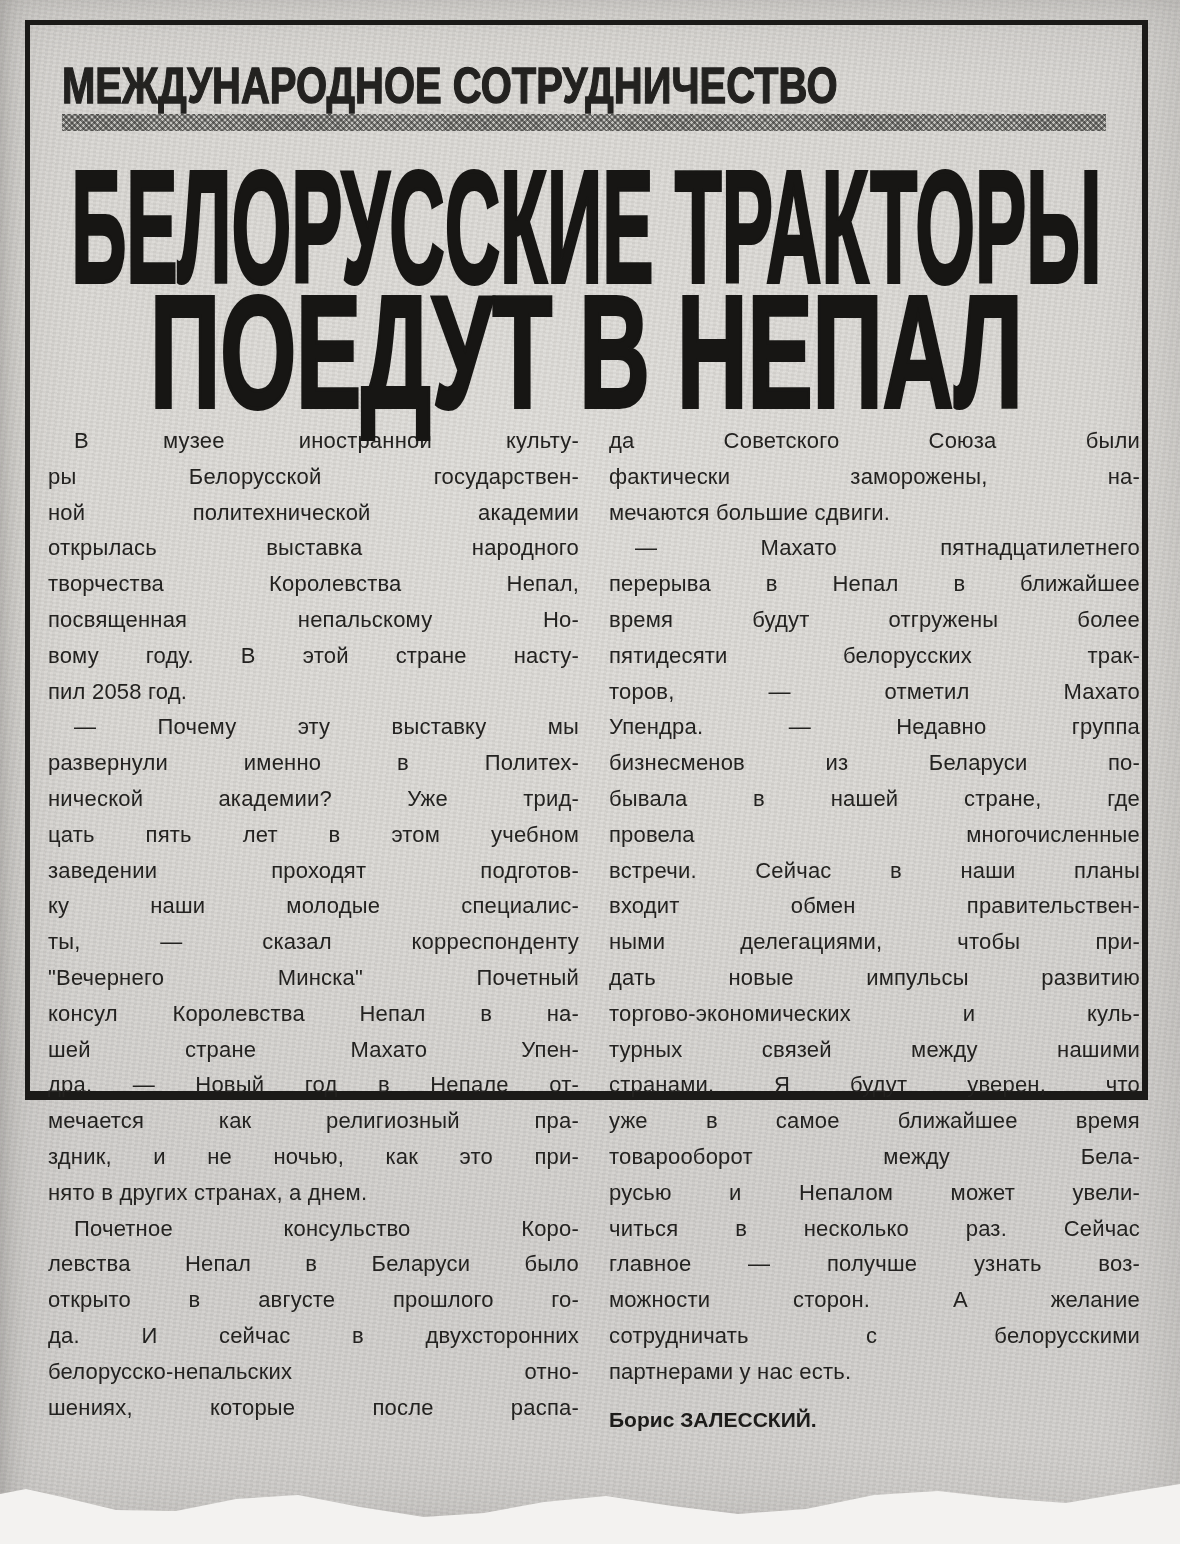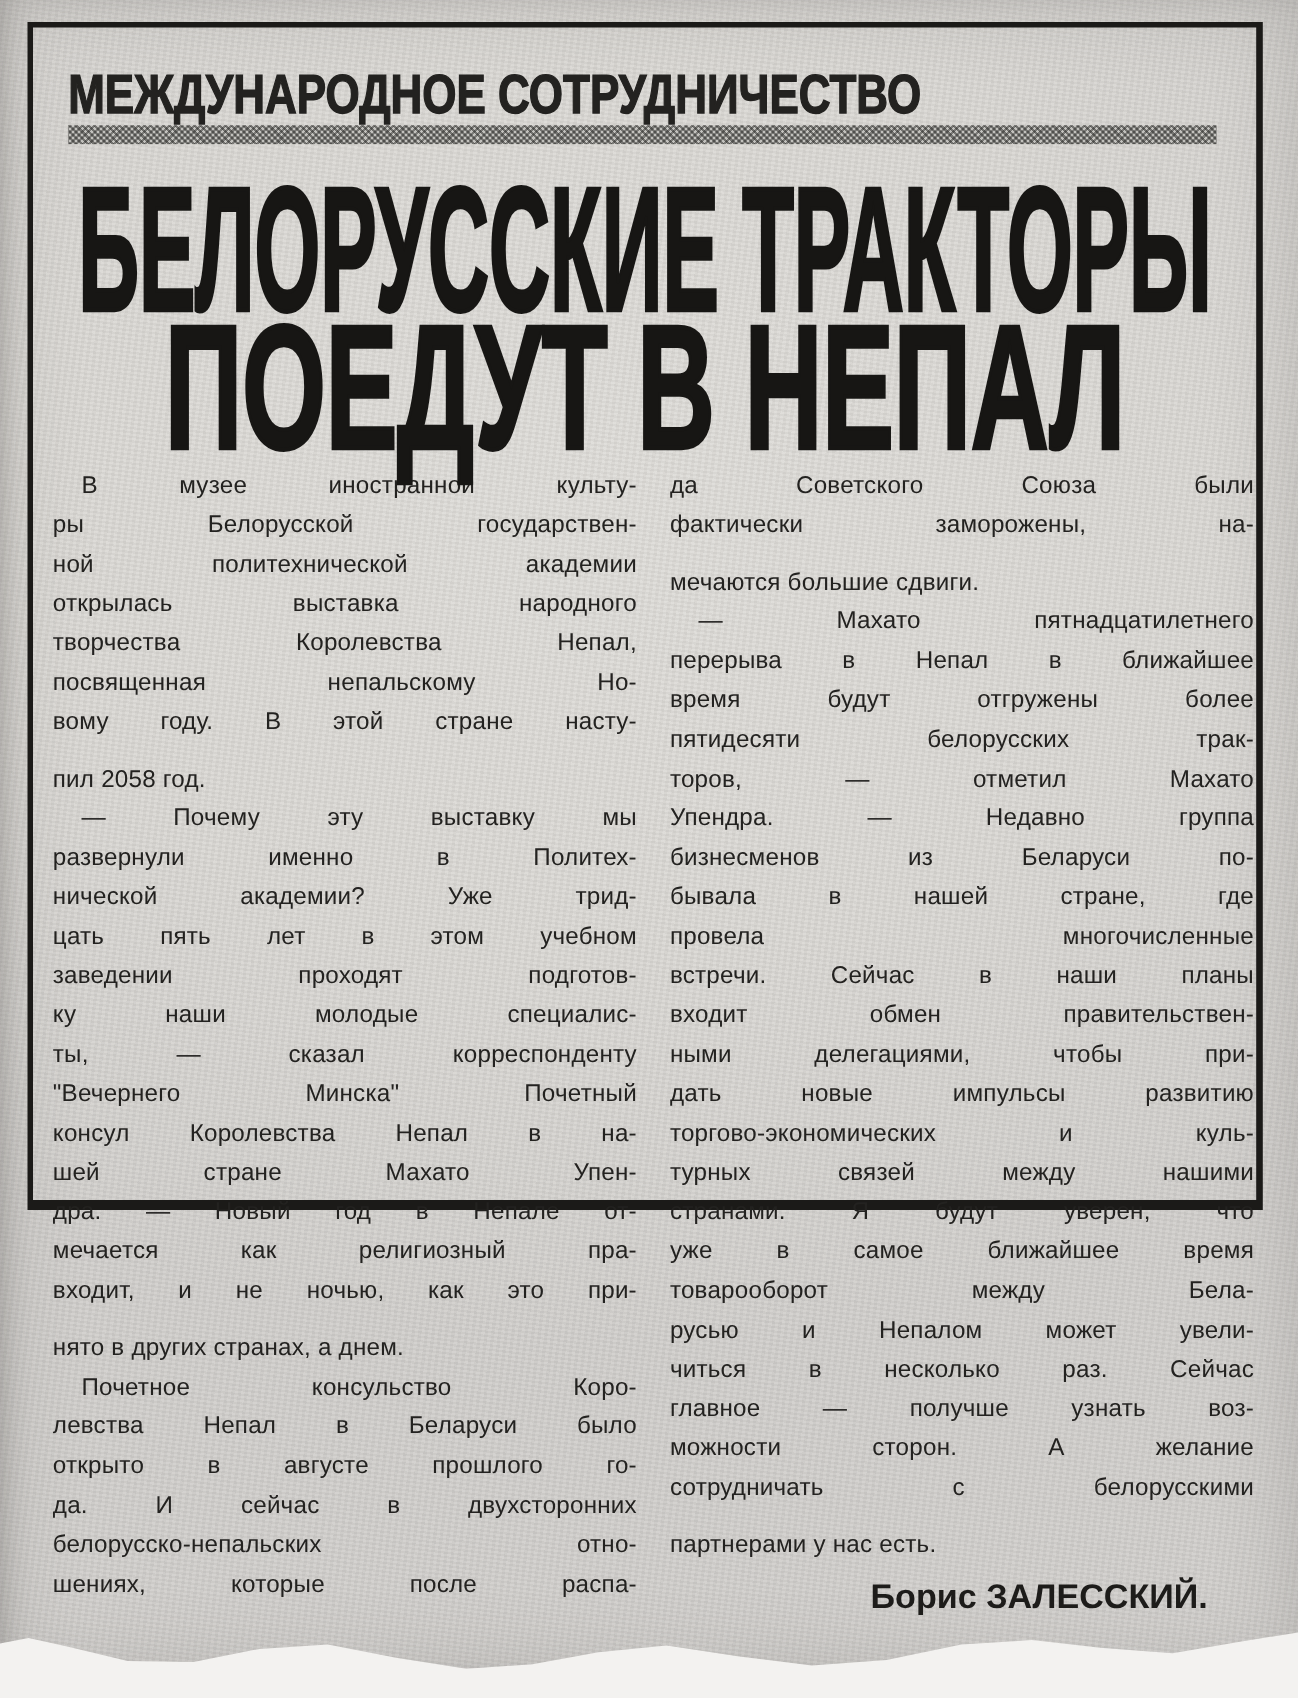--- a/index.html
+++ b/index.html
@@ -69,25 +69,25 @@
     color:#232220;
   }
   .col{width:531px;}
   .line{
     font-size:22px;height:35.8px;line-height:35.8px;
     text-align:justify;text-align-last:justify;
     overflow:hidden;white-space:normal;
     letter-spacing:0.2px;
   }
   .line.indent{text-indent:26px;}
-  .line.end{text-align-last:left;margin-top:16px;}
+  .line.end{text-align-last:left;}
   .byline{
     margin-top:10px;padding-right:42px;
-    font-size:31px;line-height:40px;font-weight:700;
-    text-align:right;color:#1d1c1a;
+    font-size:21px;line-height:40px;font-weight:700;
+    text-align:left;color:#1d1c1a;
   }
 </style>
 </head>
 <body>
 
 <div class="page">
   <div class="paper">
     <div class="frame">
 
       <div class="kicker-row">
@@ -121,21 +121,21 @@
               <div class="line">нической академии? Уже трид-</div>
               <div class="line">цать пять лет в этом учебном</div>
               <div class="line">заведении проходят подготов-</div>
               <div class="line">ку наши молодые специалис-</div>
               <div class="line">ты, — сказал корреспонденту</div>
               <div class="line">"Вечернего Минска" Почетный</div>
               <div class="line">консул Королевства Непал в на-</div>
               <div class="line">шей стране Махато Упен-</div>
               <div class="line">дра. — Новый год в Непале от-</div>
               <div class="line">мечается как религиозный пра-</div>
-              <div class="line">входит, и не ночью, как это при-</div>
+              <div class="line">здник, и не ночью, как это при-</div>
               <div class="line end">нято в других странах, а днем.</div>
               <div class="line indent">Почетное консульство Коро-</div>
               <div class="line">левства Непал в Беларуси было</div>
               <div class="line">открыто в августе прошлого го-</div>
               <div class="line">да. И сейчас в двухсторонних</div>
               <div class="line">белорусско-непальских отно-</div>
               <div class="line">шениях, которые после распа-</div>
             </div>
         </div>
         <div class="col">

